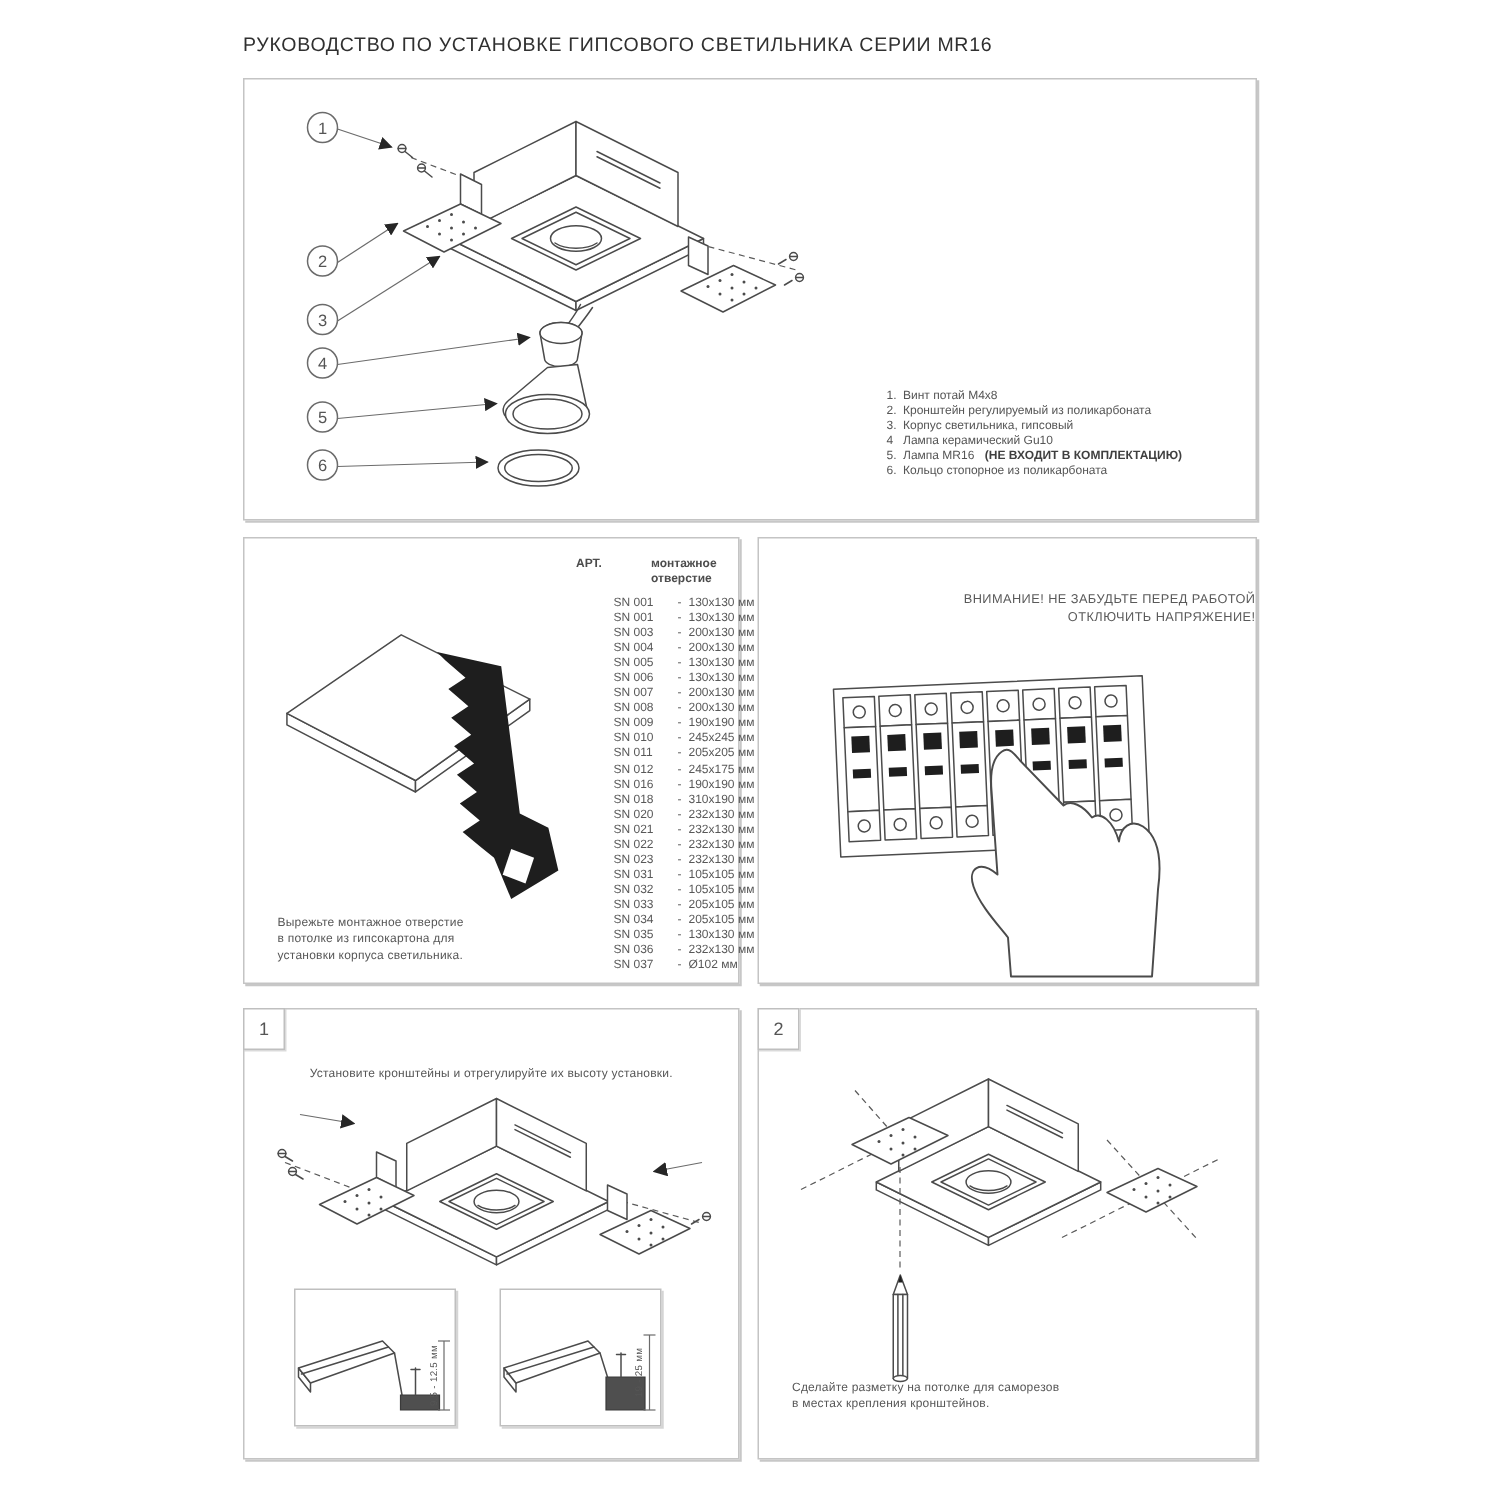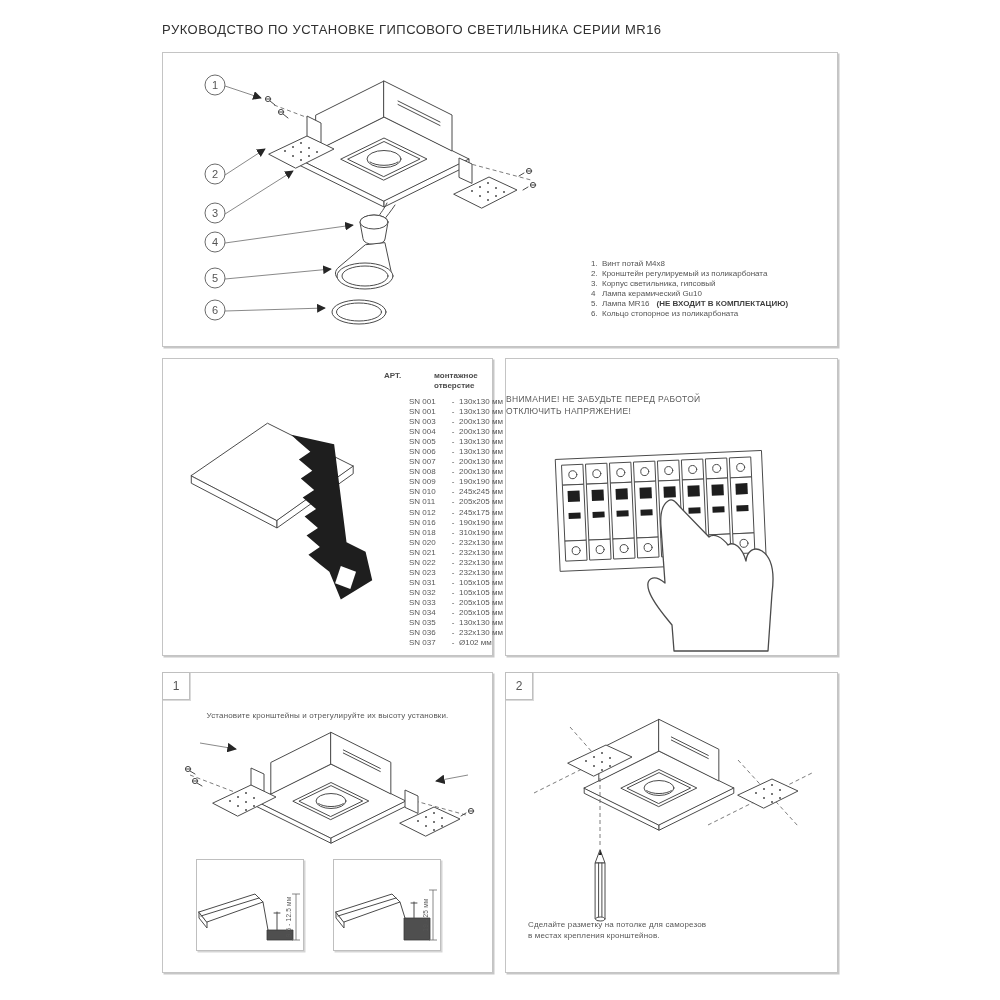--- a/index.html
+++ b/index.html
@@ -34,21 +34,21 @@
   
   .art-table{position:absolute;left:221px;top:12px;width:104px;font-size:8px;color:#585858;}
   .art-head{display:flex;font-weight:700;color:#4c4c4c;margin-bottom:7px;}
   .art-head .h1{width:50px;flex:none;}
   .art-head .h2 div{line-height:9.5px;}
   .art-row{display:flex;line-height:10.05px;white-space:nowrap;}
   .art-code{width:38px;flex:none;margin-left:25px;}
   .art-dash{width:12px;flex:none;text-align:center;}
   .cut-caption{position:absolute;left:22px;top:251px;width:180px;}
   
-  .warn-text{position:absolute;left:0;right:0;top:34px;text-align:left;font-size:8.5px;
+  .warn-text{position:absolute;left:0;right:0;top:34px;text-align:right;font-size:8.5px;
     line-height:12px;letter-spacing:.3px;color:#5a5a5a;}
   
   .step1-instr{position:absolute;left:0;right:0;top:38px;text-align:center;}
   .inset{position:absolute;width:106px;height:90px;border:1px solid #bfbfbf;background:#fff;
     box-shadow:1.5px 1.5px 0 rgba(150,150,150,.4);}
   #inset-left{left:33px;top:186px;}
   #inset-right{left:170px;top:186px;}
   .step2-instr{position:absolute;left:22px;top:247px;width:280px;}
   svg{display:block;position:absolute;overflow:visible;}
   svg *{vector-effect:non-scaling-stroke;}
@@ -396,20 +396,25 @@
         </div>
 
         <div class="art-row">
           <span class="art-code">SN 037</span>
           <span class="art-dash">-</span>
           <span class="art-size">Ø102 мм</span>
         </div>
       </div>
   </div>
 
+  <div class="cut-caption small">
+    <div>Вырежьте монтажное отверстие</div>
+    <div>в потолке из гипсокартона для</div>
+    <div>установки корпуса светильника.</div>
+  </div>
 </div>
 
 <div class="panel" id="panel-warning">
   <div class="warn-text">
     <div>ВНИМАНИЕ! НЕ ЗАБУДЬТЕ ПЕРЕД РАБОТОЙ</div>
     <div>ОТКЛЮЧИТЬ НАПРЯЖЕНИЕ!</div>
   </div>
 
   <svg style="left:38px;top:72px;" width="265" height="220" viewBox="0 0 265 220">
     <g transform="rotate(-2.5 115 80)">

